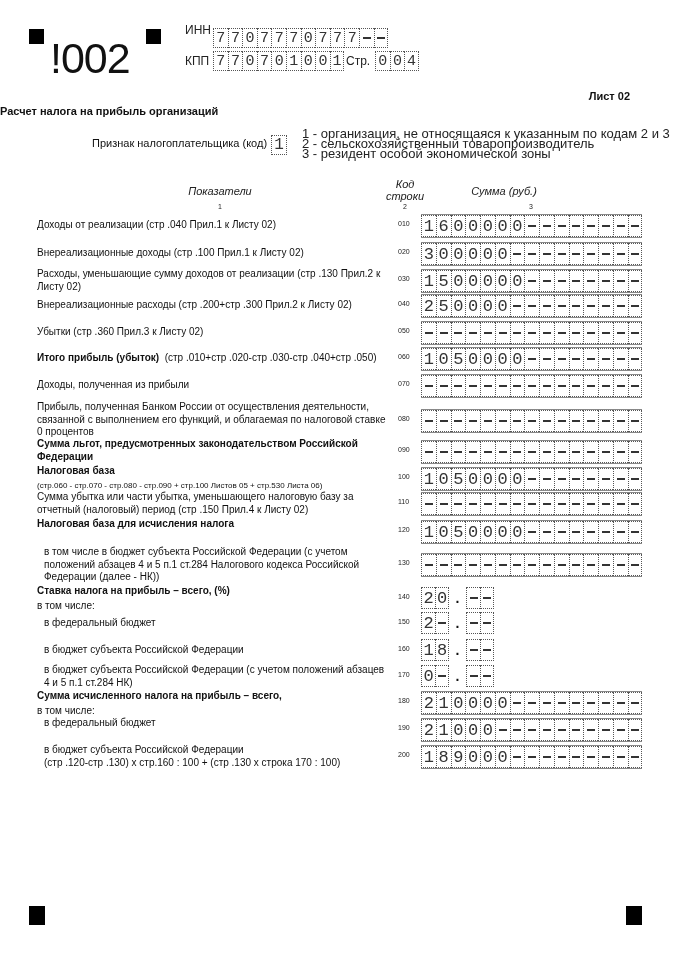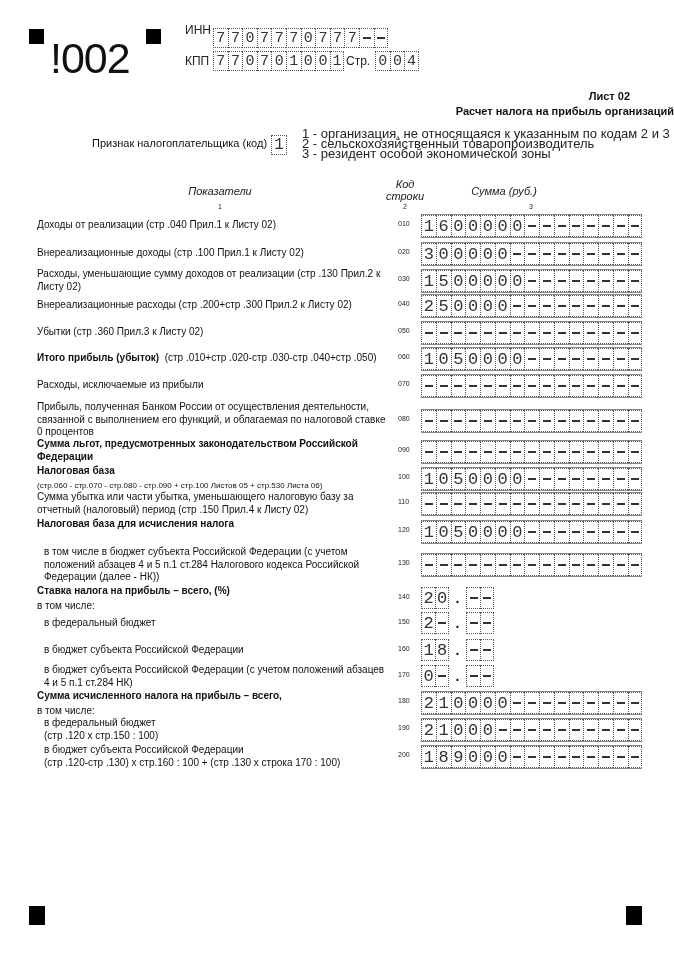--- a/index.html
+++ b/index.html
@@ -15,21 +15,21 @@
     border-right: none;
     display: flex; align-items: center; justify-content: center;
     font-family: "Liberation Mono", "DejaVu Sans Mono", monospace;
     color: #333;
   }
   .cell:last-child { border-right: 1px dotted #555; }
   .cells.hdr .cell { width: 14.6px; height: 20px; font-size: 15px; }
   .cells.amt .cell { width: 14.75px; height: 22px; font-size: 17px; }
   .cells.amt { border-top: 1px solid #888; border-bottom: 1px solid #888; }
   .dash { display: inline-block; width: 8px; height: 1.2px; background: #333; }
-  .title { position: absolute; left: 0; width: 674px; top: 105px; text-align: right; font-size: 11px; font-weight: bold; }
+  .title { position: absolute; left: 0; width: 674px; top: 105px; text-align: left; font-size: 11px; font-weight: bold; }
   .sheet { position: absolute; right: 44px; top: 90px; font-size: 11px; font-weight: bold; }
   .sign-label { position: absolute; left: 92px; top: 137px; font-size: 11px; }
   .sign-box { position: absolute; left: 271px; top: 135px; width: 16px; height: 20px; border: 1px dotted #555; font-family: "Liberation Mono", monospace; font-size: 16px; display: flex; align-items: center; justify-content: center; color: #333; }
   .sign-legend { position: absolute; left: 302px; top: 129px; font-size: 13px; line-height: 10px; color: #222; }
   .colhead { position: absolute; font-size: 11px; font-style: italic; text-align: center; color: #222; }
   .colnum { position: absolute; font-size: 7px; text-align: center; color: #222; }
   .row-label { position: absolute; left: 37px; font-size: 10px; line-height: 12.5px; color: #111; }
   .row-label.indent { left: 44px; }
   .row-label b { font-weight: bold; }
   .row-label .small { font-size: 8px; }
@@ -343,21 +343,21 @@
         <span class="dash"></span>
       </div>
       <div class="cell">
         <span class="dash"></span>
       </div>
       <div class="cell">
         <span class="dash"></span>
       </div>
     </div>
     <div class="row-label" style="top: 379px; width: 352px;">
-      <div>Расходы, исключаемые из прибыли</div>
+      <div>Доходы, полученная из прибыли</div>
     </div>
     <div class="row-code" style="top: 380px;">070</div>
     <div class="cells amt" style="left: 421px; top: 374px;">
       <div class="cell">
         <span class="dash"></span>
       </div>
       <div class="cell">
         <span class="dash"></span>
       </div>
       <div class="cell">
@@ -782,21 +782,20 @@
       </div>
       <div class="cell">
         <span class="dash"></span>
       </div>
       <div class="cell">
         <span class="dash"></span>
       </div>
     </div>
     <div class="row-label indent" style="top: 717px; width: 345px;">
       <div>в федеральный бюджет</div>
-      <div>(стр .120 х стр.150 : 100)</div>
     </div>
     <div class="row-code" style="top: 724px;">190</div>
     <div class="cells amt" style="left: 421px; top: 718px;">
       <div class="cell">2</div>
       <div class="cell">1</div>
       <div class="cell">0</div>
       <div class="cell">0</div>
       <div class="cell">0</div>
       <div class="cell">
         <span class="dash"></span>

